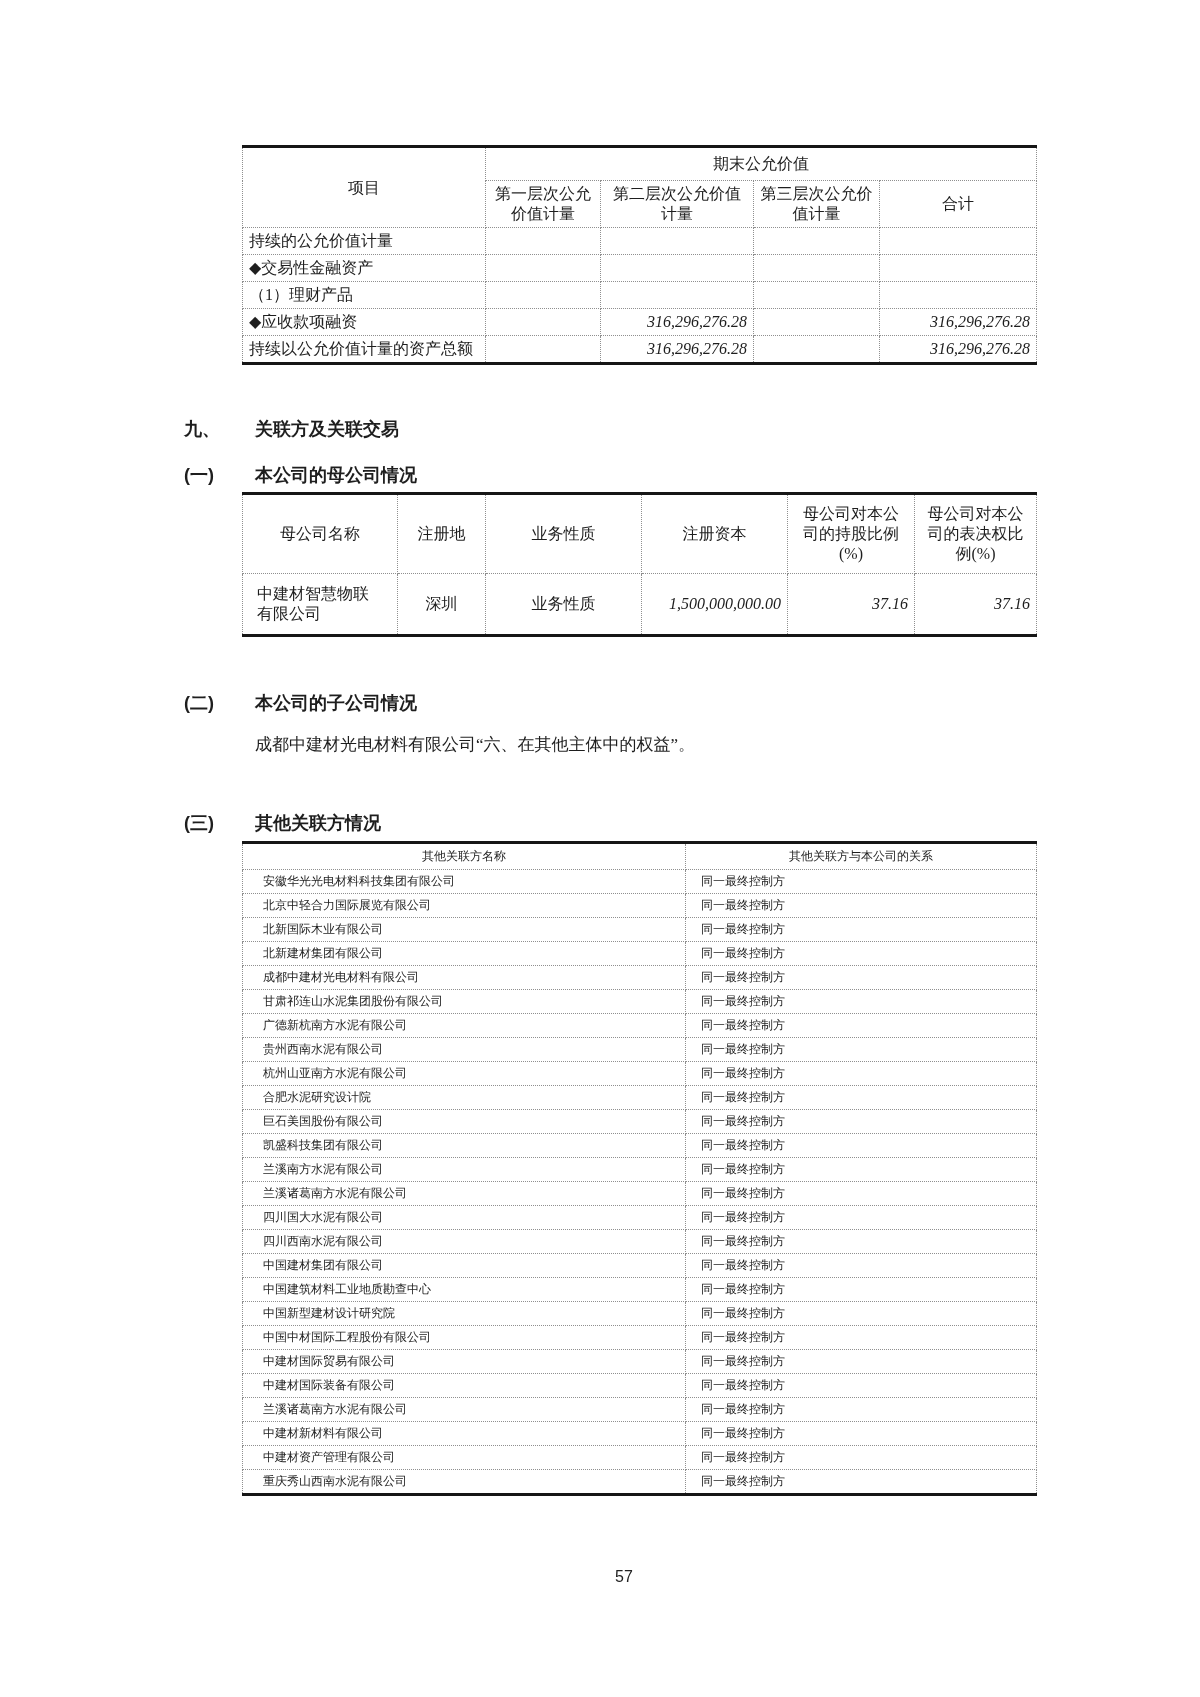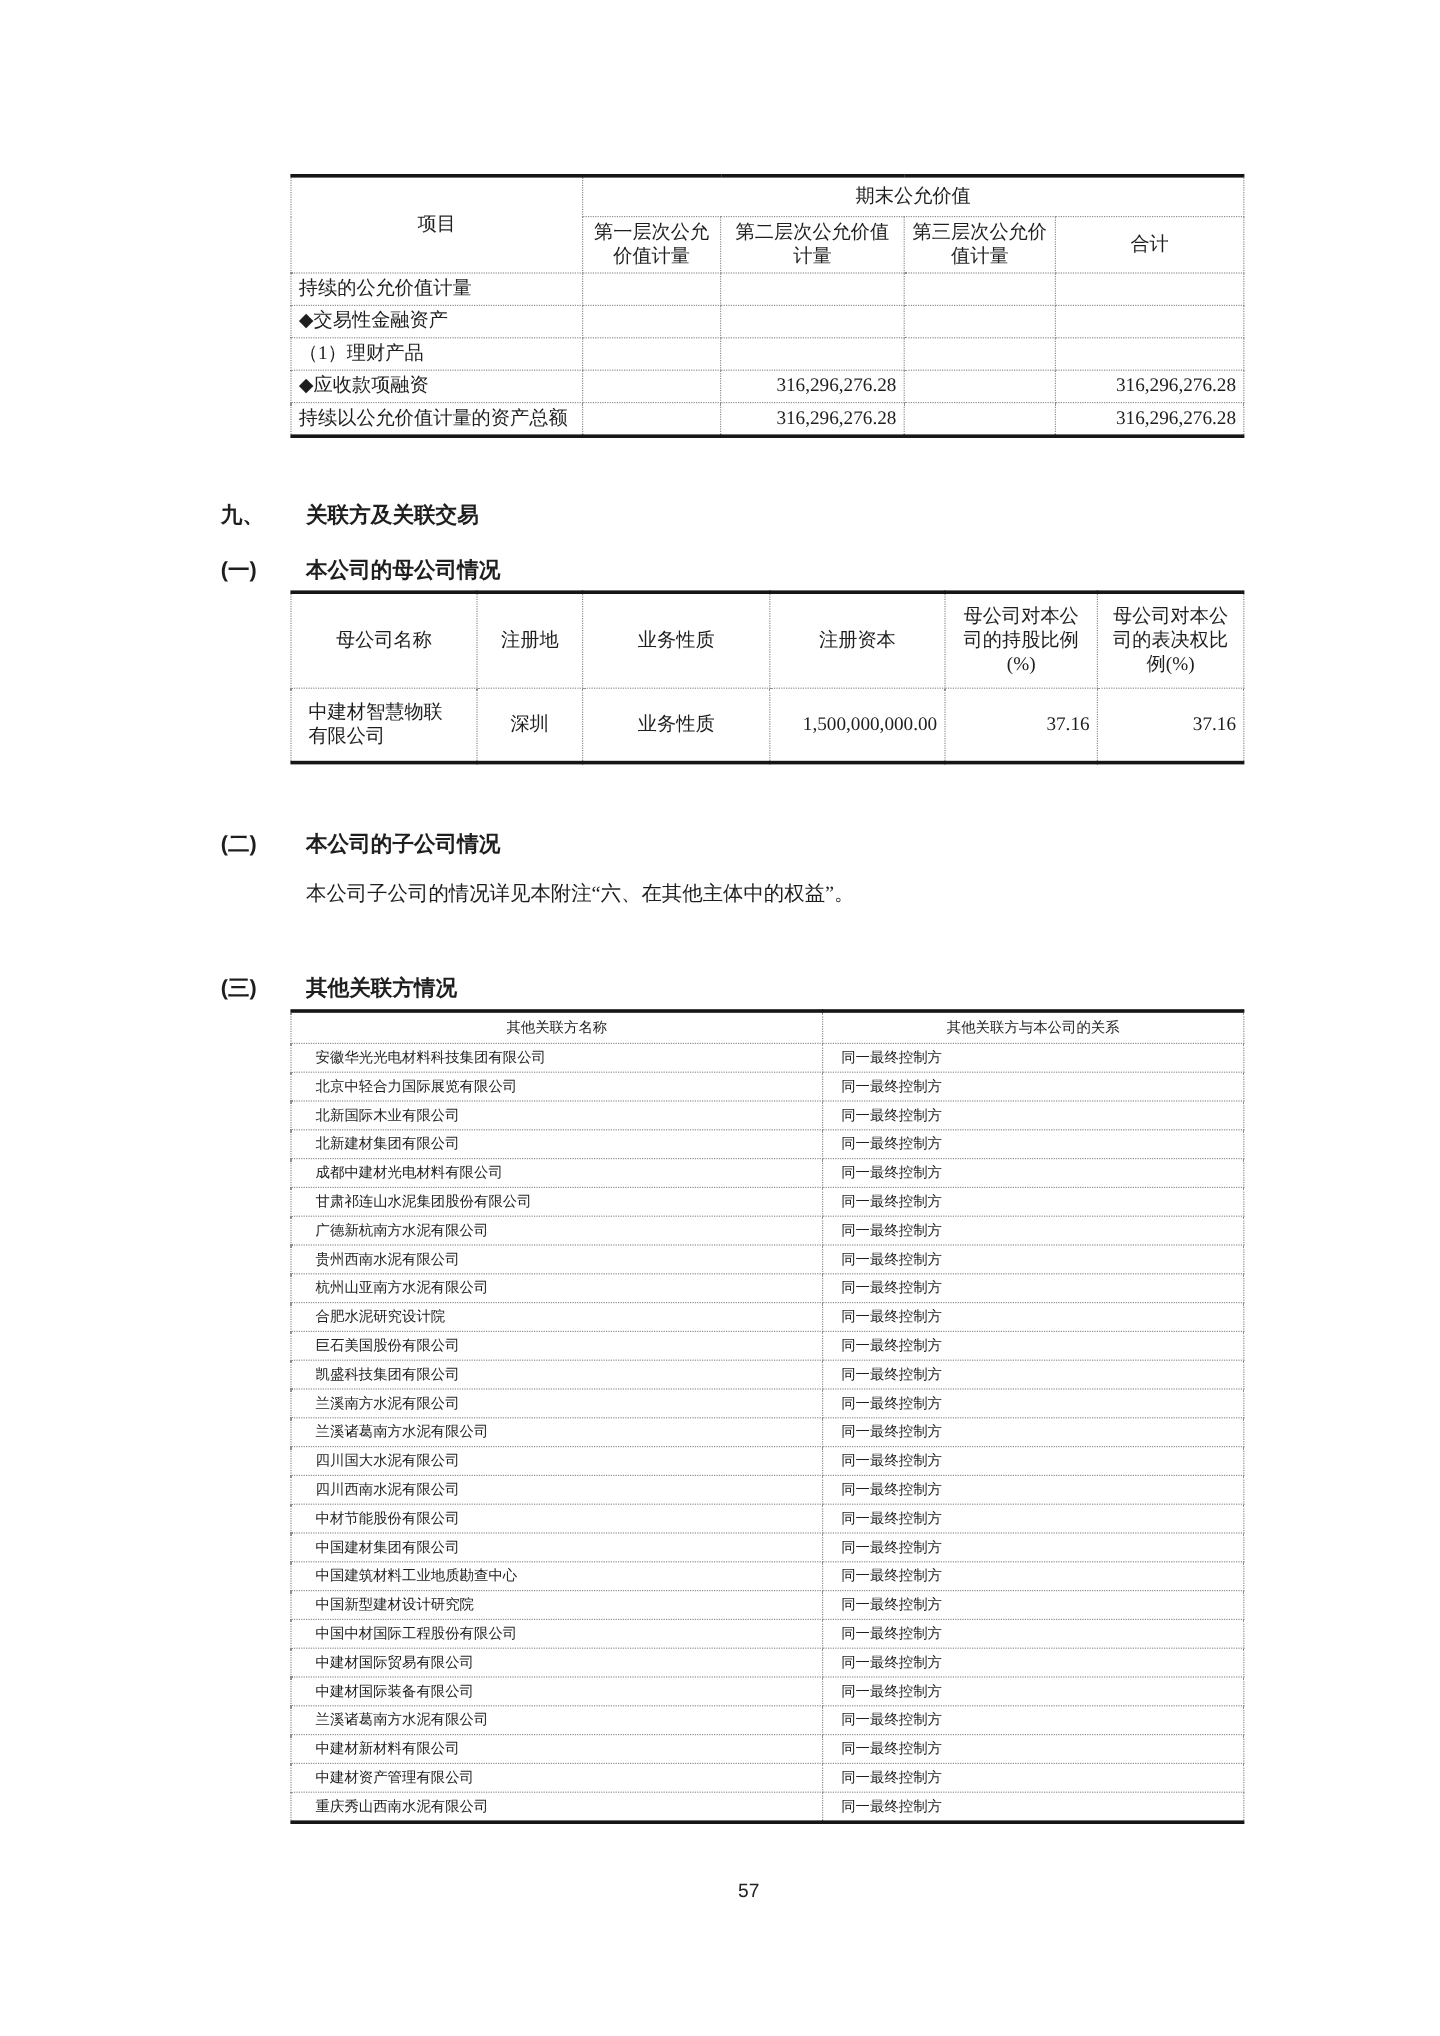--- a/index.html
+++ b/index.html
@@ -17,21 +17,21 @@
   .doc-table{border-top:3px solid #161616;border-bottom:3px solid #161616;}
   .doc-table td,.doc-table th{
     border:1px dotted #8f8f8f;
     font-weight:normal;
     font-size:16px;line-height:20px;
     padding:3px 6px;
     vertical-align:middle;
     word-break:break-all;
   }
   .head{text-align:center;}
-  .num{text-align:right;padding-right:10px;}
+  .num{text-align:right;padding-right:10px;font-style:italic;}
   .bold{font-weight:bold;}
   .item-cell{text-align:left;padding-left:12px;padding-right:12px;}
   .indent{padding-left:34px;}
   
   .section{position:relative;font-family:"Liberation Sans","DejaVu Sans",sans-serif;font-weight:bold;font-size:18px;line-height:24px;}
   .sec-num{position:absolute;left:-58px;top:0;}
   .sec-title{display:inline-block;padding-left:13px;}
   .h9{margin-top:52px;}
   .h1{margin-top:22px;margin-bottom:5px;}
   .h2{margin-top:54px;}
@@ -151,21 +151,21 @@
         <td class="num">37.16</td>
         <td class="num">37.16</td>
       </tr>
     </tbody>
   </table>
 
   <div class="section h2">
     <span class="sec-num">(二)</span>
     <span class="sec-title">本公司的子公司情况</span>
   </div>
-  <p class="note">本公司子公司的情况详见本附注“六、在其他主体中的权益”。</p>
+  <p class="note">成都中建材光电材料有限公司“六、在其他主体中的权益”。</p>
 
   <div class="section h3">
     <span class="sec-num">(三)</span>
     <span class="sec-title">其他关联方情况</span>
   </div>
 
   <table class="doc-table related-table">
     <colgroup>
       <col style="width:443px">
         <col style="width:351px">
@@ -249,24 +249,20 @@
         <tr>
           <td class="name">四川国大水泥有限公司</td>
           <td class="rel">同一最终控制方</td>
         </tr>
 
         <tr>
           <td class="name">四川西南水泥有限公司</td>
           <td class="rel">同一最终控制方</td>
         </tr>
 
-        <tr>
-          <td class="name">中材节能股份有限公司</td>
-          <td class="rel">同一最终控制方</td>
-        </tr>
 
         <tr>
           <td class="name">中国建材集团有限公司</td>
           <td class="rel">同一最终控制方</td>
         </tr>
 
         <tr>
           <td class="name">中国建筑材料工业地质勘查中心</td>
           <td class="rel">同一最终控制方</td>
         </tr>

